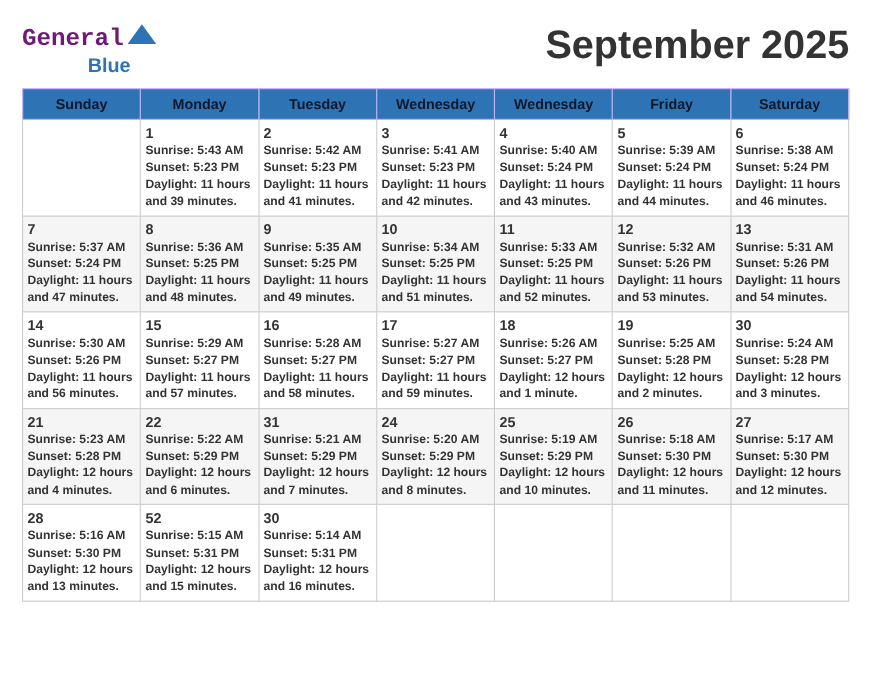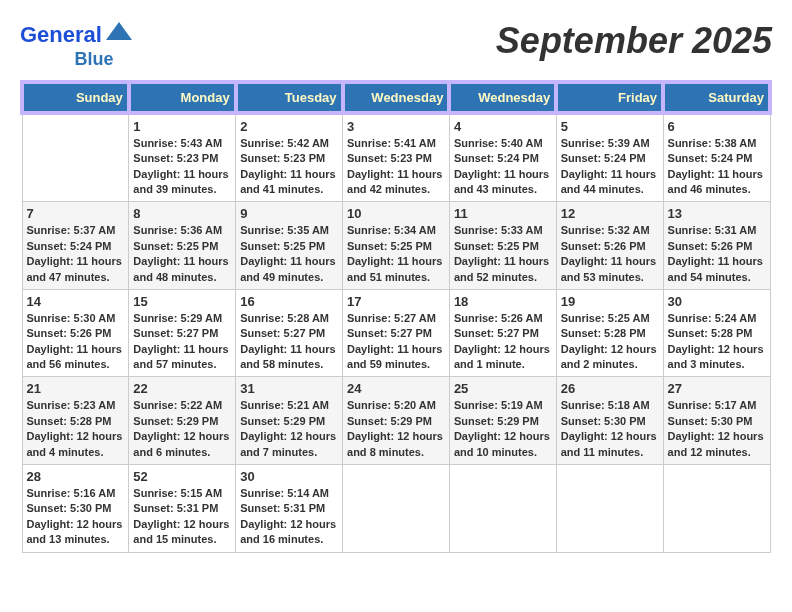--- a/index.html
+++ b/index.html
@@ -20,53 +20,53 @@
       display: flex;
       align-items: center;
     }
     .logo-text {
       font-size: 22px;
       font-weight: bold;
       color: #333;
       line-height: 1.1;
     }
     .logo-text span {
-      color: #1d4ed8;
+      color: #701a75;
+      font-family: Liberation Mono, monospace;
     }
     .logo-icon {
       width: 30px;
       height: 30px;
       margin-left: 2px;
     }
     .title-block {
       text-align: center;
-      font-style: italic;
     }
     .month-title {
       font-size: 36px;
       font-weight: bold;
       color: #333;
     }
     .location {
       font-size: 16px;
       color: #333;
     }
     table {
       width: 100%;
       border-collapse: collapse;
       font-size: 11px;
     }
     th {
       background-color: #2e74b5;
-      color: #fef9c3;
+      color: #0f172a;
       padding: 6px 4px;
-      text-align: right;
+      text-align: center;
       font-size: 13px;
       font-weight: bold;
-      border: 4px solid #c4b5fd;
+      border: 1px solid #c4b5fd;
     }
     td {
       border: 1px solid #ccc;
       vertical-align: top;
       padding: 4px;
       height: 80px;
       width: calc(100%/7);
     }
     .day-num {
       font-size: 13px;

